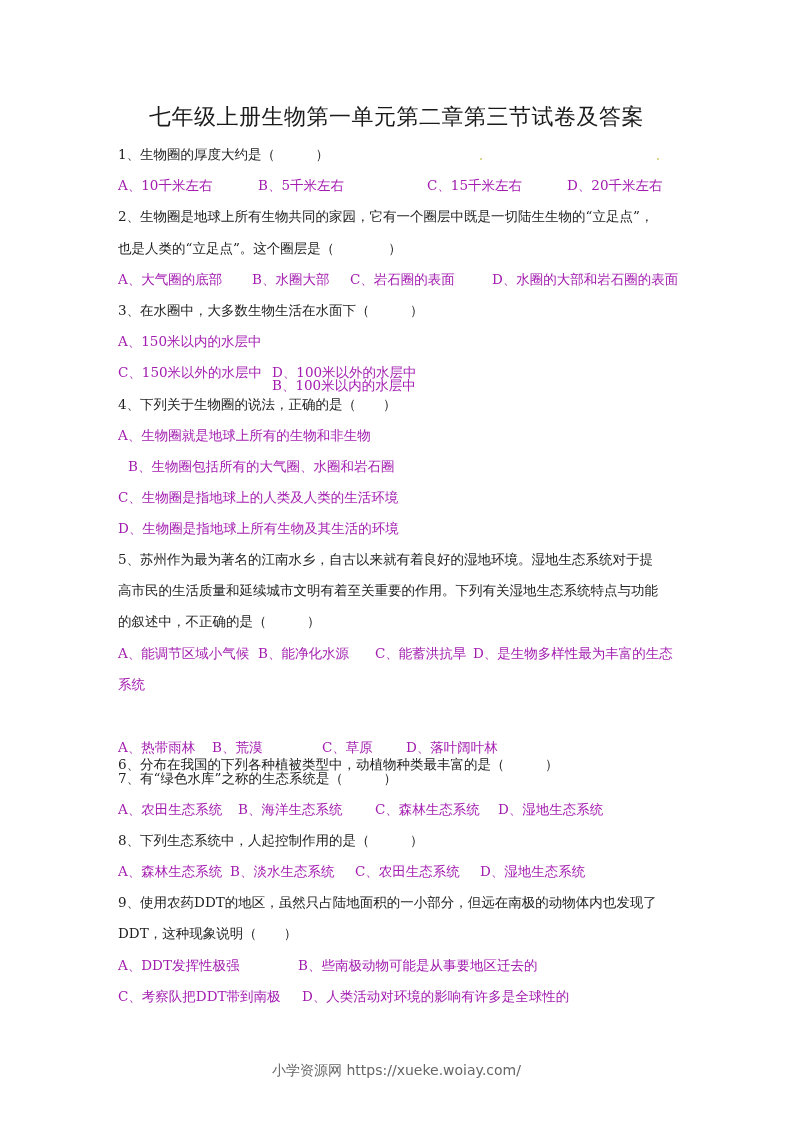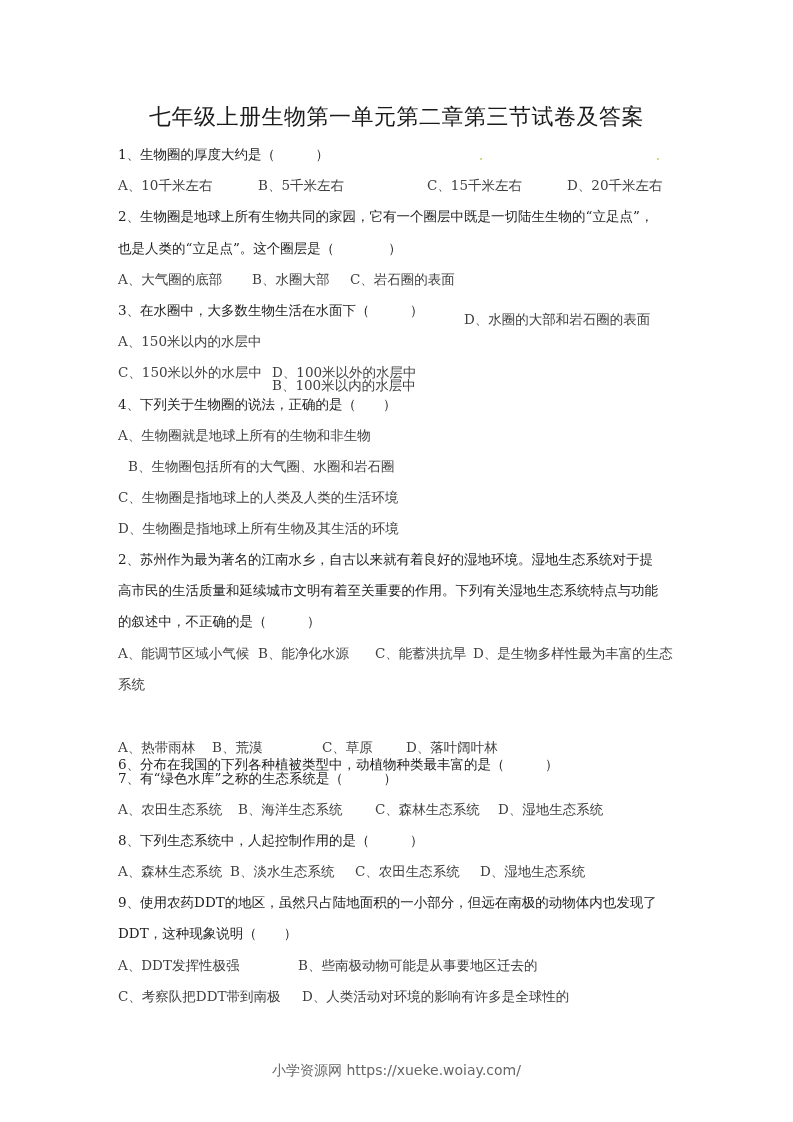--- a/index.html
+++ b/index.html
@@ -1,21 +1,21 @@
 <!DOCTYPE html>
 <html><head>
 <meta charset="utf-8">
 <style>
   html, body { margin: 0; padding: 0; background: #ffffff; }
   body { width: 793px; height: 1122px; position: relative; overflow: hidden;
          font-family: "DejaVu Serif", "Liberation Serif", serif; color: #222; }
   .title { position: absolute; left: 0; width: 793px; top: 102px; text-align: center;
            font-size: 22px; letter-spacing: 0.5px; color: #1a1a1a; }
   .line { position: absolute; left: 118px; font-size: 13.5px; white-space: nowrap; color: #222; }
-  .opt { position: absolute; font-size: 13.5px; white-space: nowrap; color: #404040; }
+  .opt { position: absolute; font-size: 13.5px; white-space: nowrap; color: #a21caf; }
   .dot { position: absolute; width: 2px; height: 2px; background: #d8d890; }
   .footer { position: absolute; left: 0; width: 793px; top: 1062px; text-align: center;
             font-family: "DejaVu Sans", "Liberation Sans", sans-serif; font-size: 14px; color: #666; }
 </style>
 </head>
 <body>
 
 <div class="title">七年级上册生物第一单元第二章第三节试卷及答案</div>
 
 <div class="dot" style="left:480px;top:158px;"></div>
@@ -25,35 +25,35 @@
 <div class="opt" style="left:118px;top:177px;">A、10千米左右</div>
 <div class="opt" style="left:258px;top:177px;">B、5千米左右</div>
 <div class="opt" style="left:427px;top:177px;">C、15千米左右</div>
 <div class="opt" style="left:567px;top:177px;">D、20千米左右</div>
 
 <div class="line" style="top:208px;">2、生物圈是地球上所有生物共同的家园，它有一个圈层中既是一切陆生生物的“立足点”，</div>
 <div class="line" style="top:240px;">也是人类的“立足点”。这个圈层是（　　　　）</div>
 <div class="opt" style="left:118px;top:271px;">A、大气圈的底部</div>
 <div class="opt" style="left:252px;top:271px;">B、水圈大部</div>
 <div class="opt" style="left:350px;top:271px;">C、岩石圈的表面</div>
-<div class="opt" style="left:464px;top:271px;margin-top:40px;">D、水圈的大部和岩石圈的表面</div>
+<div class="opt" style="left:492px;top:271px;">D、水圈的大部和岩石圈的表面</div>
 
 <div class="line" style="top:302px;">3、在水圈中，大多数生物生活在水面下（　　　）</div>
 <div class="opt" style="left:118px;top:333px;">A、150米以内的水层中</div>
 <div class="opt" style="left:272px;top:333px;margin-top:44px;">B、100米以内的水层中</div>
 <div class="opt" style="left:118px;top:364px;">C、150米以外的水层中</div>
 <div class="opt" style="left:272px;top:364px;">D、100米以外的水层中</div>
 
 <div class="line" style="top:396px;">4、下列关于生物圈的说法，正确的是（　　）</div>
 <div class="opt" style="left:118px;top:427px;">A、生物圈就是地球上所有的生物和非生物</div>
 <div class="opt" style="left:118px;top:458px;margin-left:10px;">B、生物圈包括所有的大气圈、水圈和岩石圈</div>
 <div class="opt" style="left:118px;top:489px;">C、生物圈是指地球上的人类及人类的生活环境</div>
 <div class="opt" style="left:118px;top:520px;">D、生物圈是指地球上所有生物及其生活的环境</div>
 
-<div class="line" style="top:551px;">2、苏州作为最为著名的江南水乡，自古以来就有着良好的湿地环境。湿地生态系统对于提</div>
+<div class="line" style="top:551px;">5、苏州作为最为著名的江南水乡，自古以来就有着良好的湿地环境。湿地生态系统对于提</div>
 <div class="line" style="top:582px;">高市民的生活质量和延续城市文明有着至关重要的作用。下列有关湿地生态系统特点与功能</div>
 <div class="line" style="top:613px;">的叙述中，不正确的是（　　　）</div>
 <div class="opt" style="left:118px;top:645px;">A、能调节区域小气候</div>
 <div class="opt" style="left:258px;top:645px;">B、能净化水源</div>
 <div class="opt" style="left:375px;top:645px;">C、能蓄洪抗旱</div>
 <div class="opt" style="left:473px;top:645px;">D、是生物多样性最为丰富的生态</div>
 <div class="opt" style="left:118px;top:676px;">系统</div>
 
 <div class="line" style="top:708px;margin-top:48px;">6、分布在我国的下列各种植被类型中，动植物种类最丰富的是（　　　）</div>
 <div class="opt" style="left:118px;top:739px;">A、热带雨林</div>

